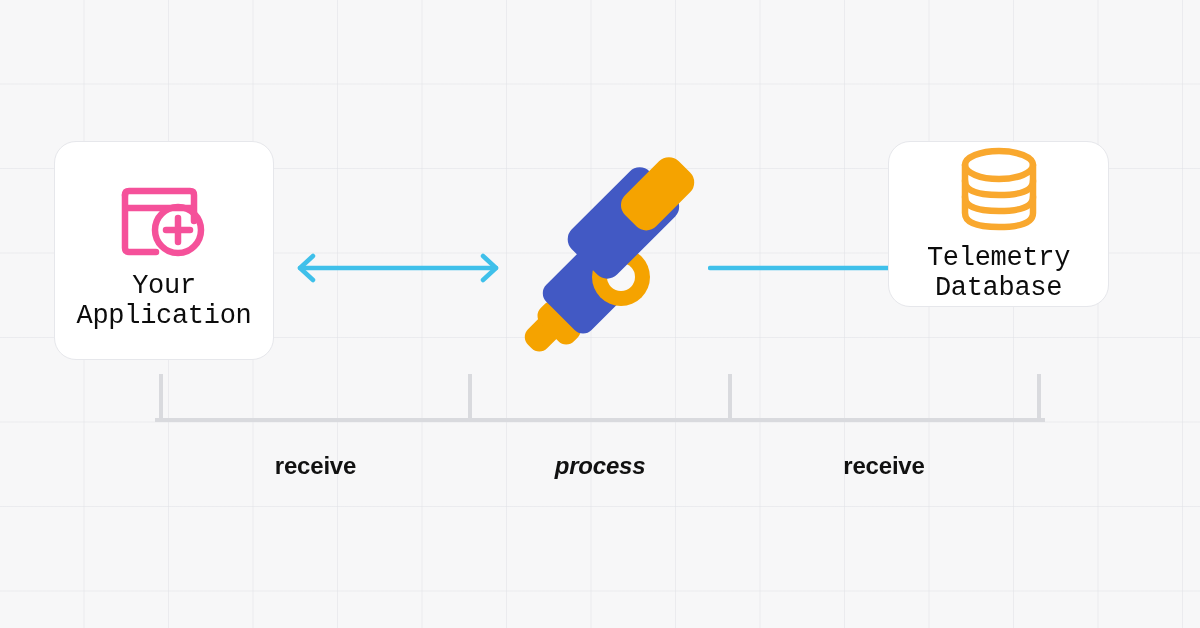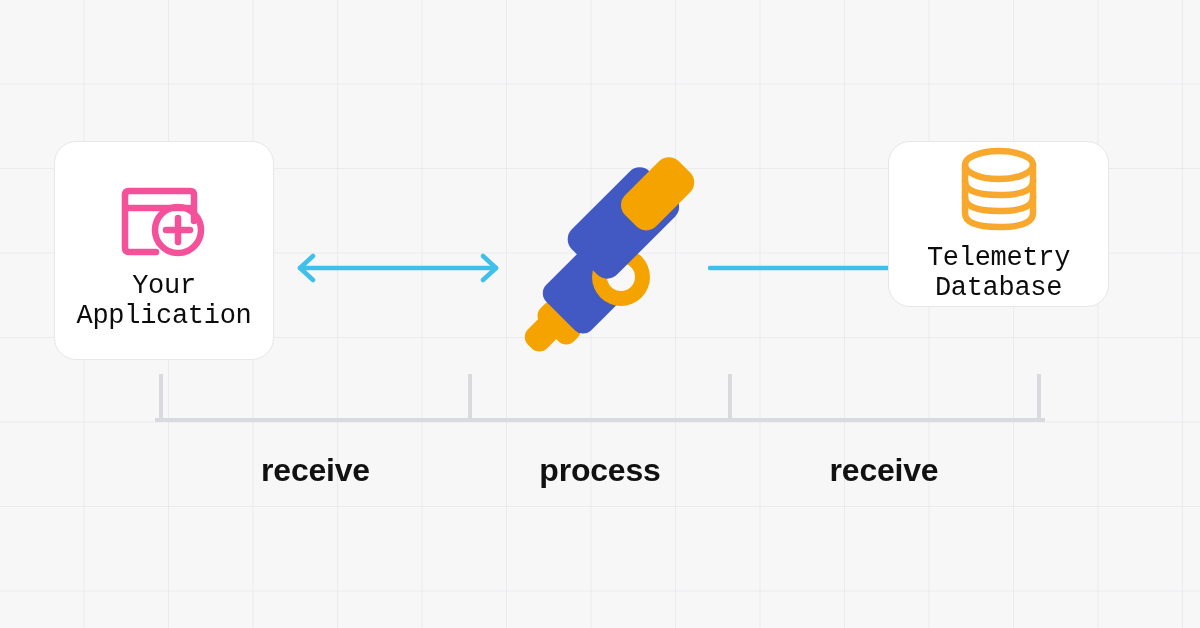--- a/index.html
+++ b/index.html
@@ -86,27 +86,27 @@
     top: 370px;
     width: 890px;
     height: 58px;
   }
 
   
   .stage-label {
     position: absolute;
     top: 452px;
     text-align: center;
-    font-size: 32px;
+    font-size: 24px;
     font-weight: 600;
     color: #111111;
     letter-spacing: -0.2px;
   }
   #label-receive { left: 161px; width: 309px; }
-  #label-process { left: 470px; width: 260px; }
+  #label-process { left: 470px; width: 260px; font-style: italic; }
   #label-export  { left: 730px; width: 308px; }
 </style>
 </head>
 <body>
 
 <div id="canvas">
 
   <div class="card" id="card-app">
     <span class="card-icon">
       <svg width="100" height="92" viewBox="0 0 100 92" xmlns="http://www.w3.org/2000/svg">

